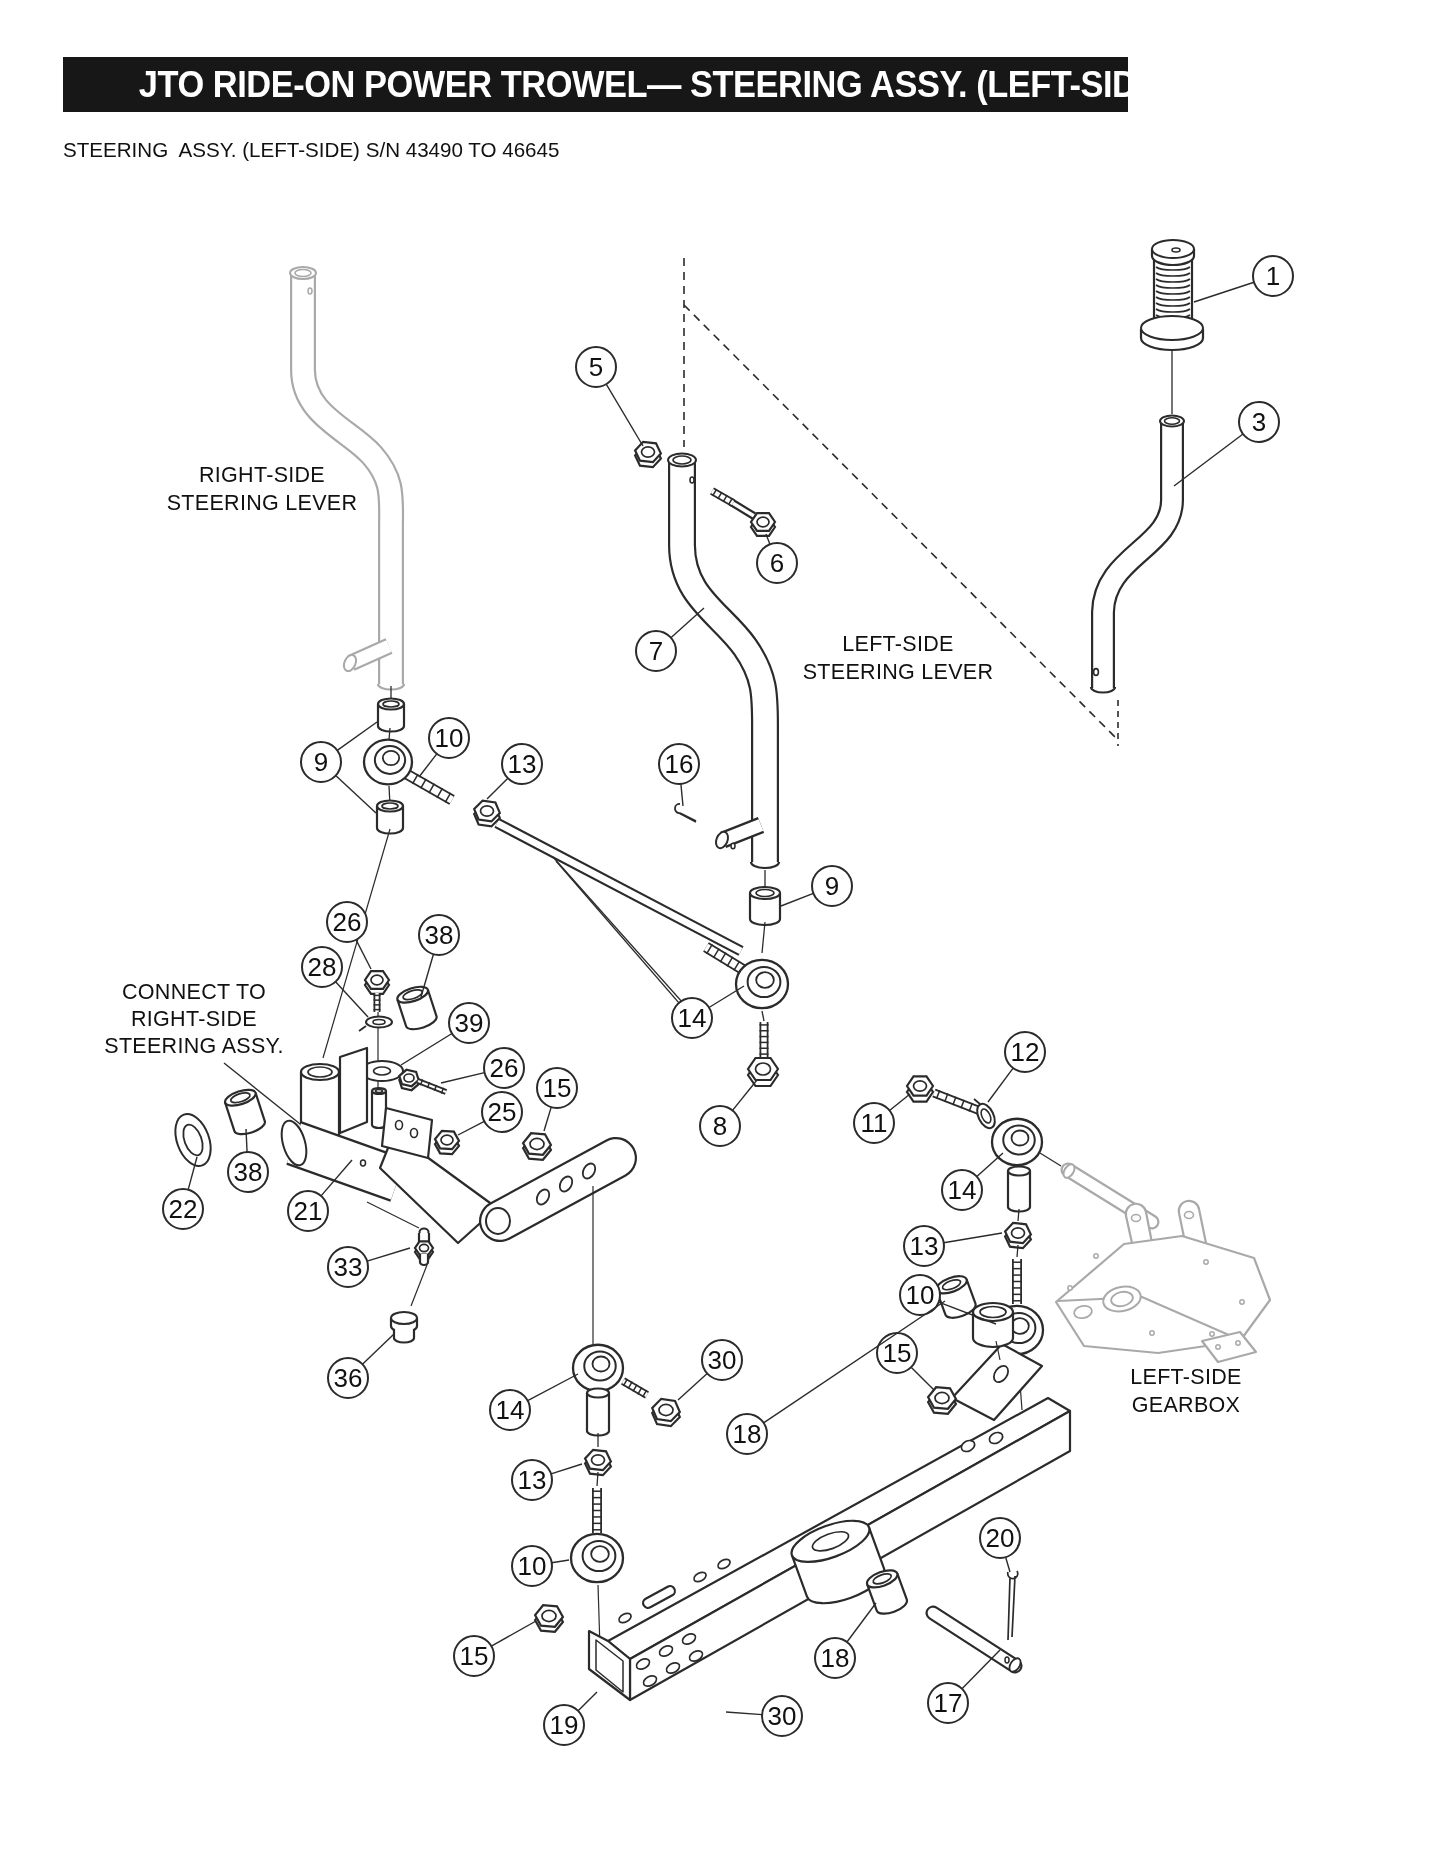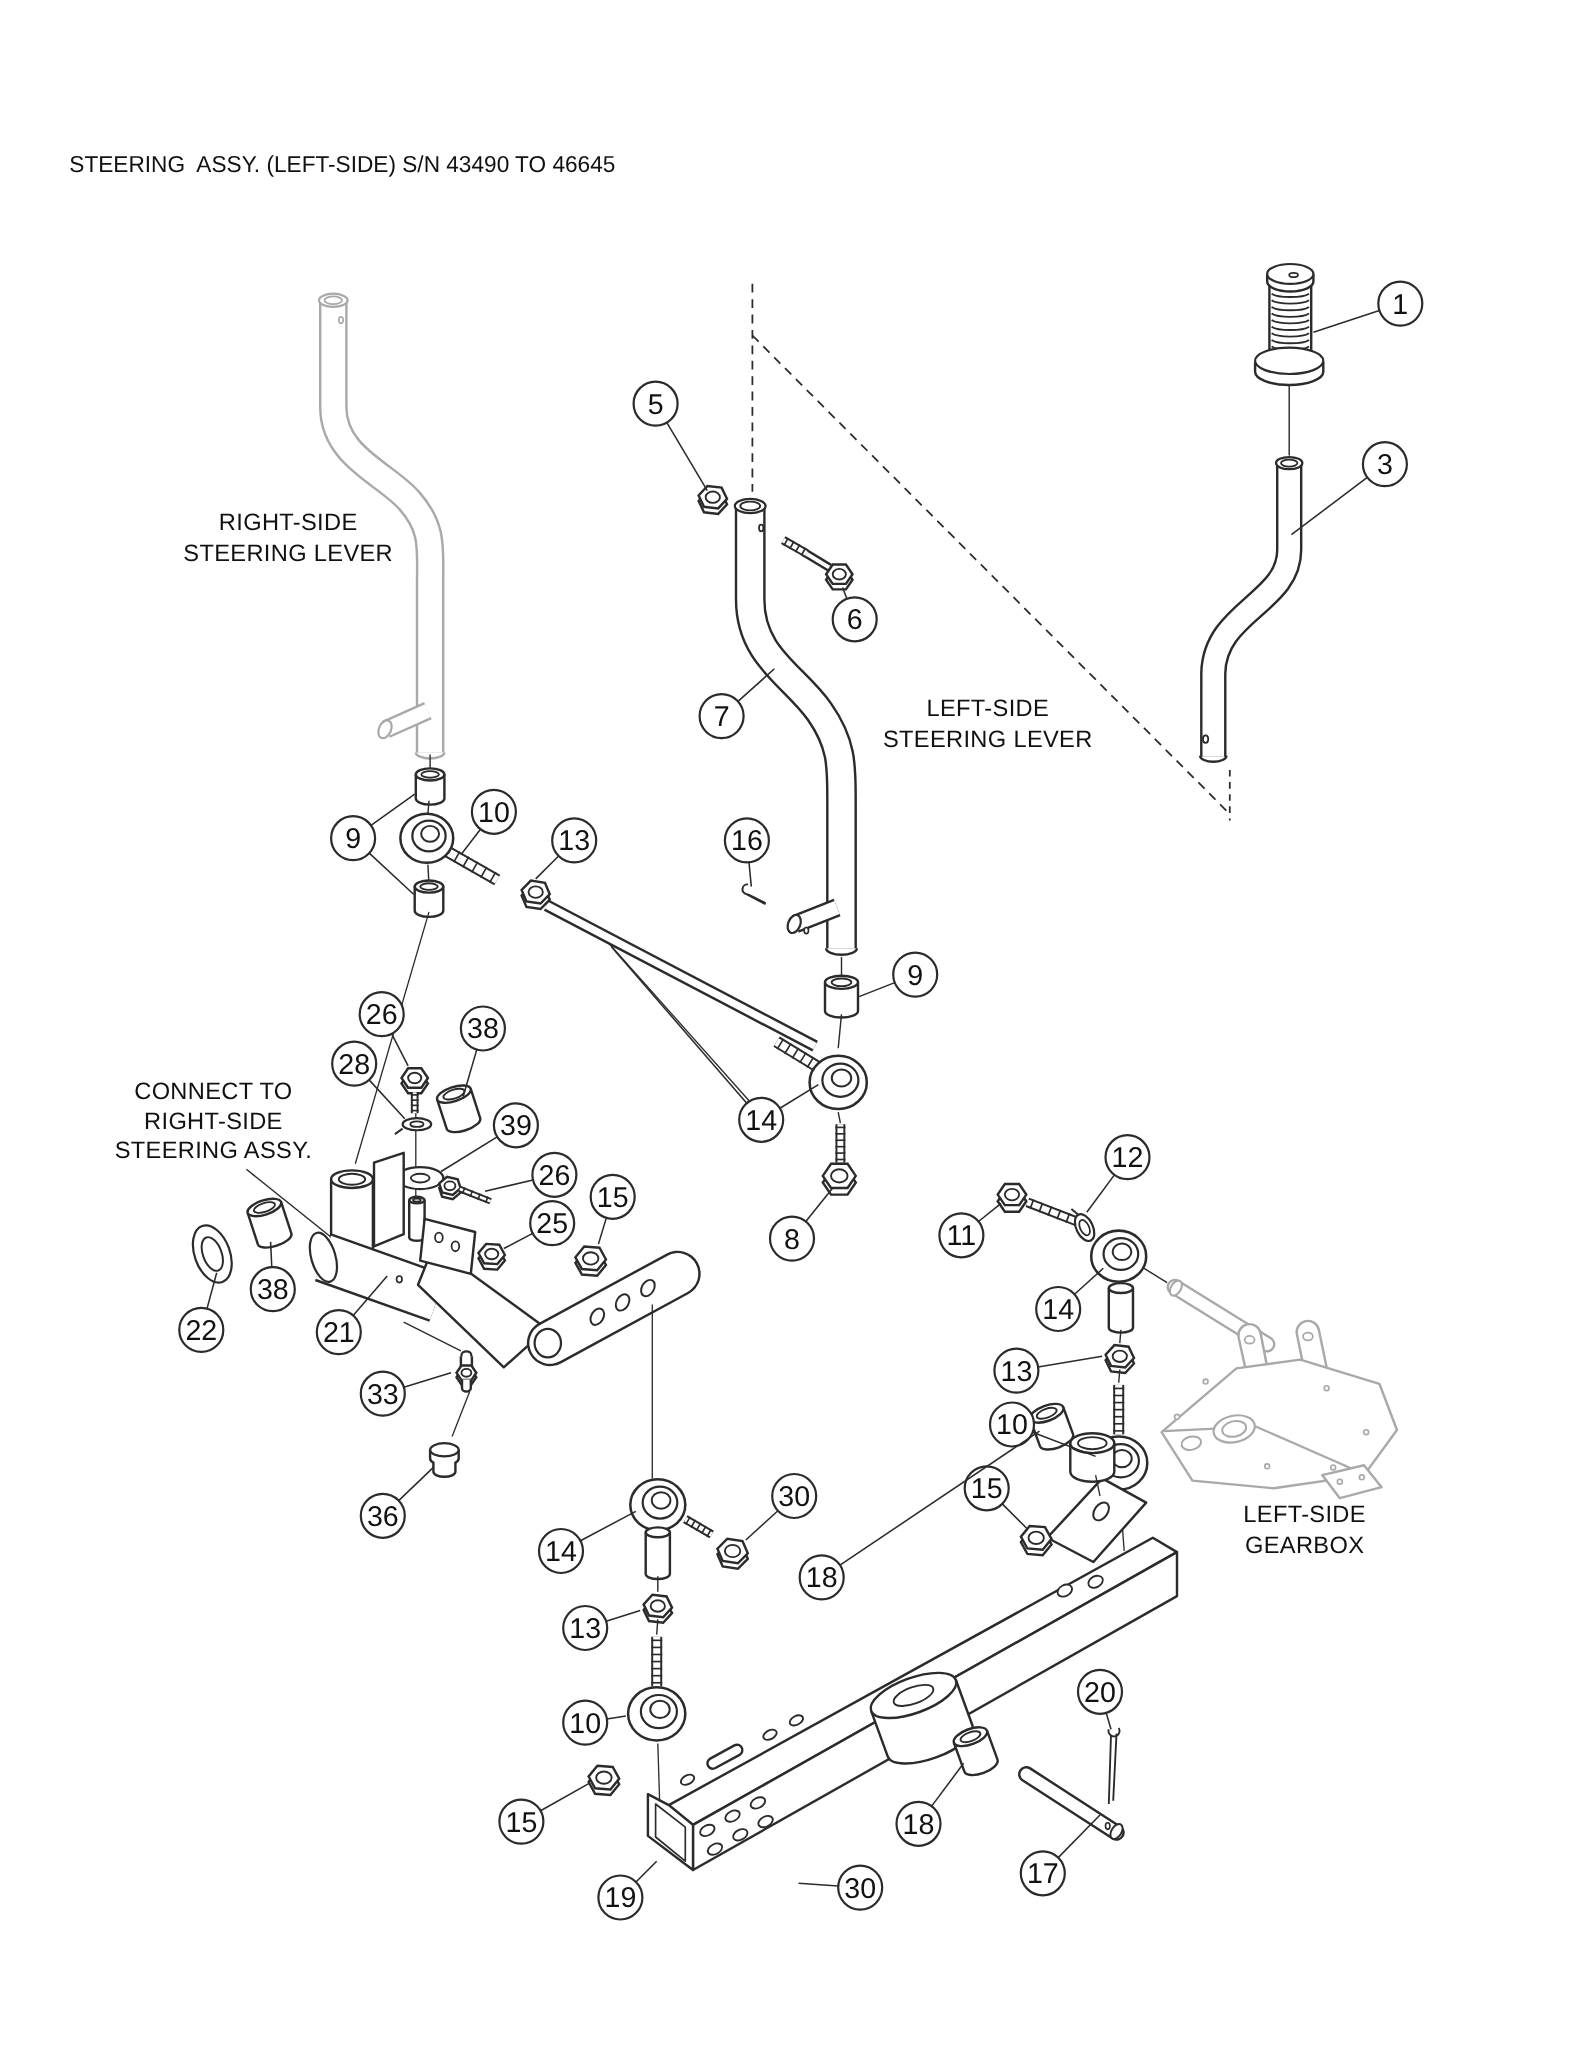--- a/index.html
+++ b/index.html
@@ -9,20 +9,23 @@
   #titlebar .t{font-weight:bold;font-size:37px;white-space:pre;letter-spacing:-0.5px;transform:scaleX(.93);display:inline-block;}
   #subtitle{position:absolute;font-size:21px;font-weight:500;color:#111;white-space:pre;letter-spacing:0px;transform-origin:left center;transform:scaleX(.98);}
   svg{position:absolute;left:0;top:0;}
   text.lbl{font-size:21.5px;fill:#111;letter-spacing:.3px;font-weight:500;}
   text.co{font-size:26px;fill:#111;}
 </style>
 </head>
 <body>
 
 <div id="stage">
+  <div id="titlebar" style="left: 63px; top: 57px; width: 1065px; height: 55px; background: rgb(23, 23, 23); color: rgb(255, 255, 255); padding-left: 118px;">
+    <span class="t">JTO RIDE-ON POWER TROWEL— STEERING ASSY. (LEFT-SIDE)</span>
+  </div>
   <div id="subtitle" style="left: 63px; top: 138px;">STEERING  ASSY. (LEFT-SIDE) S/N 43490 TO 46645</div>
   <svg id="art" xmlns="http://www.w3.org/2000/svg" width="1445" height="1859" viewBox="0 0 1445 1859">
       <path d="M1154,252 L1154,329 L1192,329 L1192,252 Z" fill="#fff" stroke="none" stroke-width="2.2" stroke-linejoin="round"></path>
       <line x1="1154" y1="253" x2="1154" y2="328" stroke="#2b2b2b" stroke-width="2.2"></line>
       <line x1="1192" y1="253" x2="1192" y2="328" stroke="#2b2b2b" stroke-width="2.2"></line>
       <path d="M1156,267 A18,4.5 0 0 0 1190,267 M1156,273 A18,4.5 0 0 0 1190,273 M1156,279 A18,4.5 0 0 0 1190,279 M1156,285 A18,4.5 0 0 0 1190,285 M1156,291 A18,4.5 0 0 0 1190,291 M1156,297 A18,4.5 0 0 0 1190,297 M1156,303 A18,4.5 0 0 0 1190,303 M1156,309 A18,4.5 0 0 0 1190,309 M1156,315 A18,4.5 0 0 0 1190,315 M1156,321 A18,4.5 0 0 0 1190,321" fill="none" stroke="#2b2b2b" stroke-width="1.7" stroke-linejoin="round"></path>
       <path d="M1141,329 L1141,338 A31,12 0 0 0 1203,338 L1203,329" fill="#fff" stroke="#2b2b2b" stroke-width="2.2" stroke-linejoin="round"></path>
       <ellipse cx="1172" cy="328" rx="31" ry="12" fill="#fff" stroke="#2b2b2b" stroke-width="2"></ellipse>
       <path d="M1152,249 L1152,256 A21,9 0 0 0 1194,256 L1194,249" fill="#fff" stroke="#2b2b2b" stroke-width="2.2" stroke-linejoin="round"></path>
       <ellipse cx="1173" cy="249" rx="21" ry="9" fill="#fff" stroke="#2b2b2b" stroke-width="2"></ellipse>

